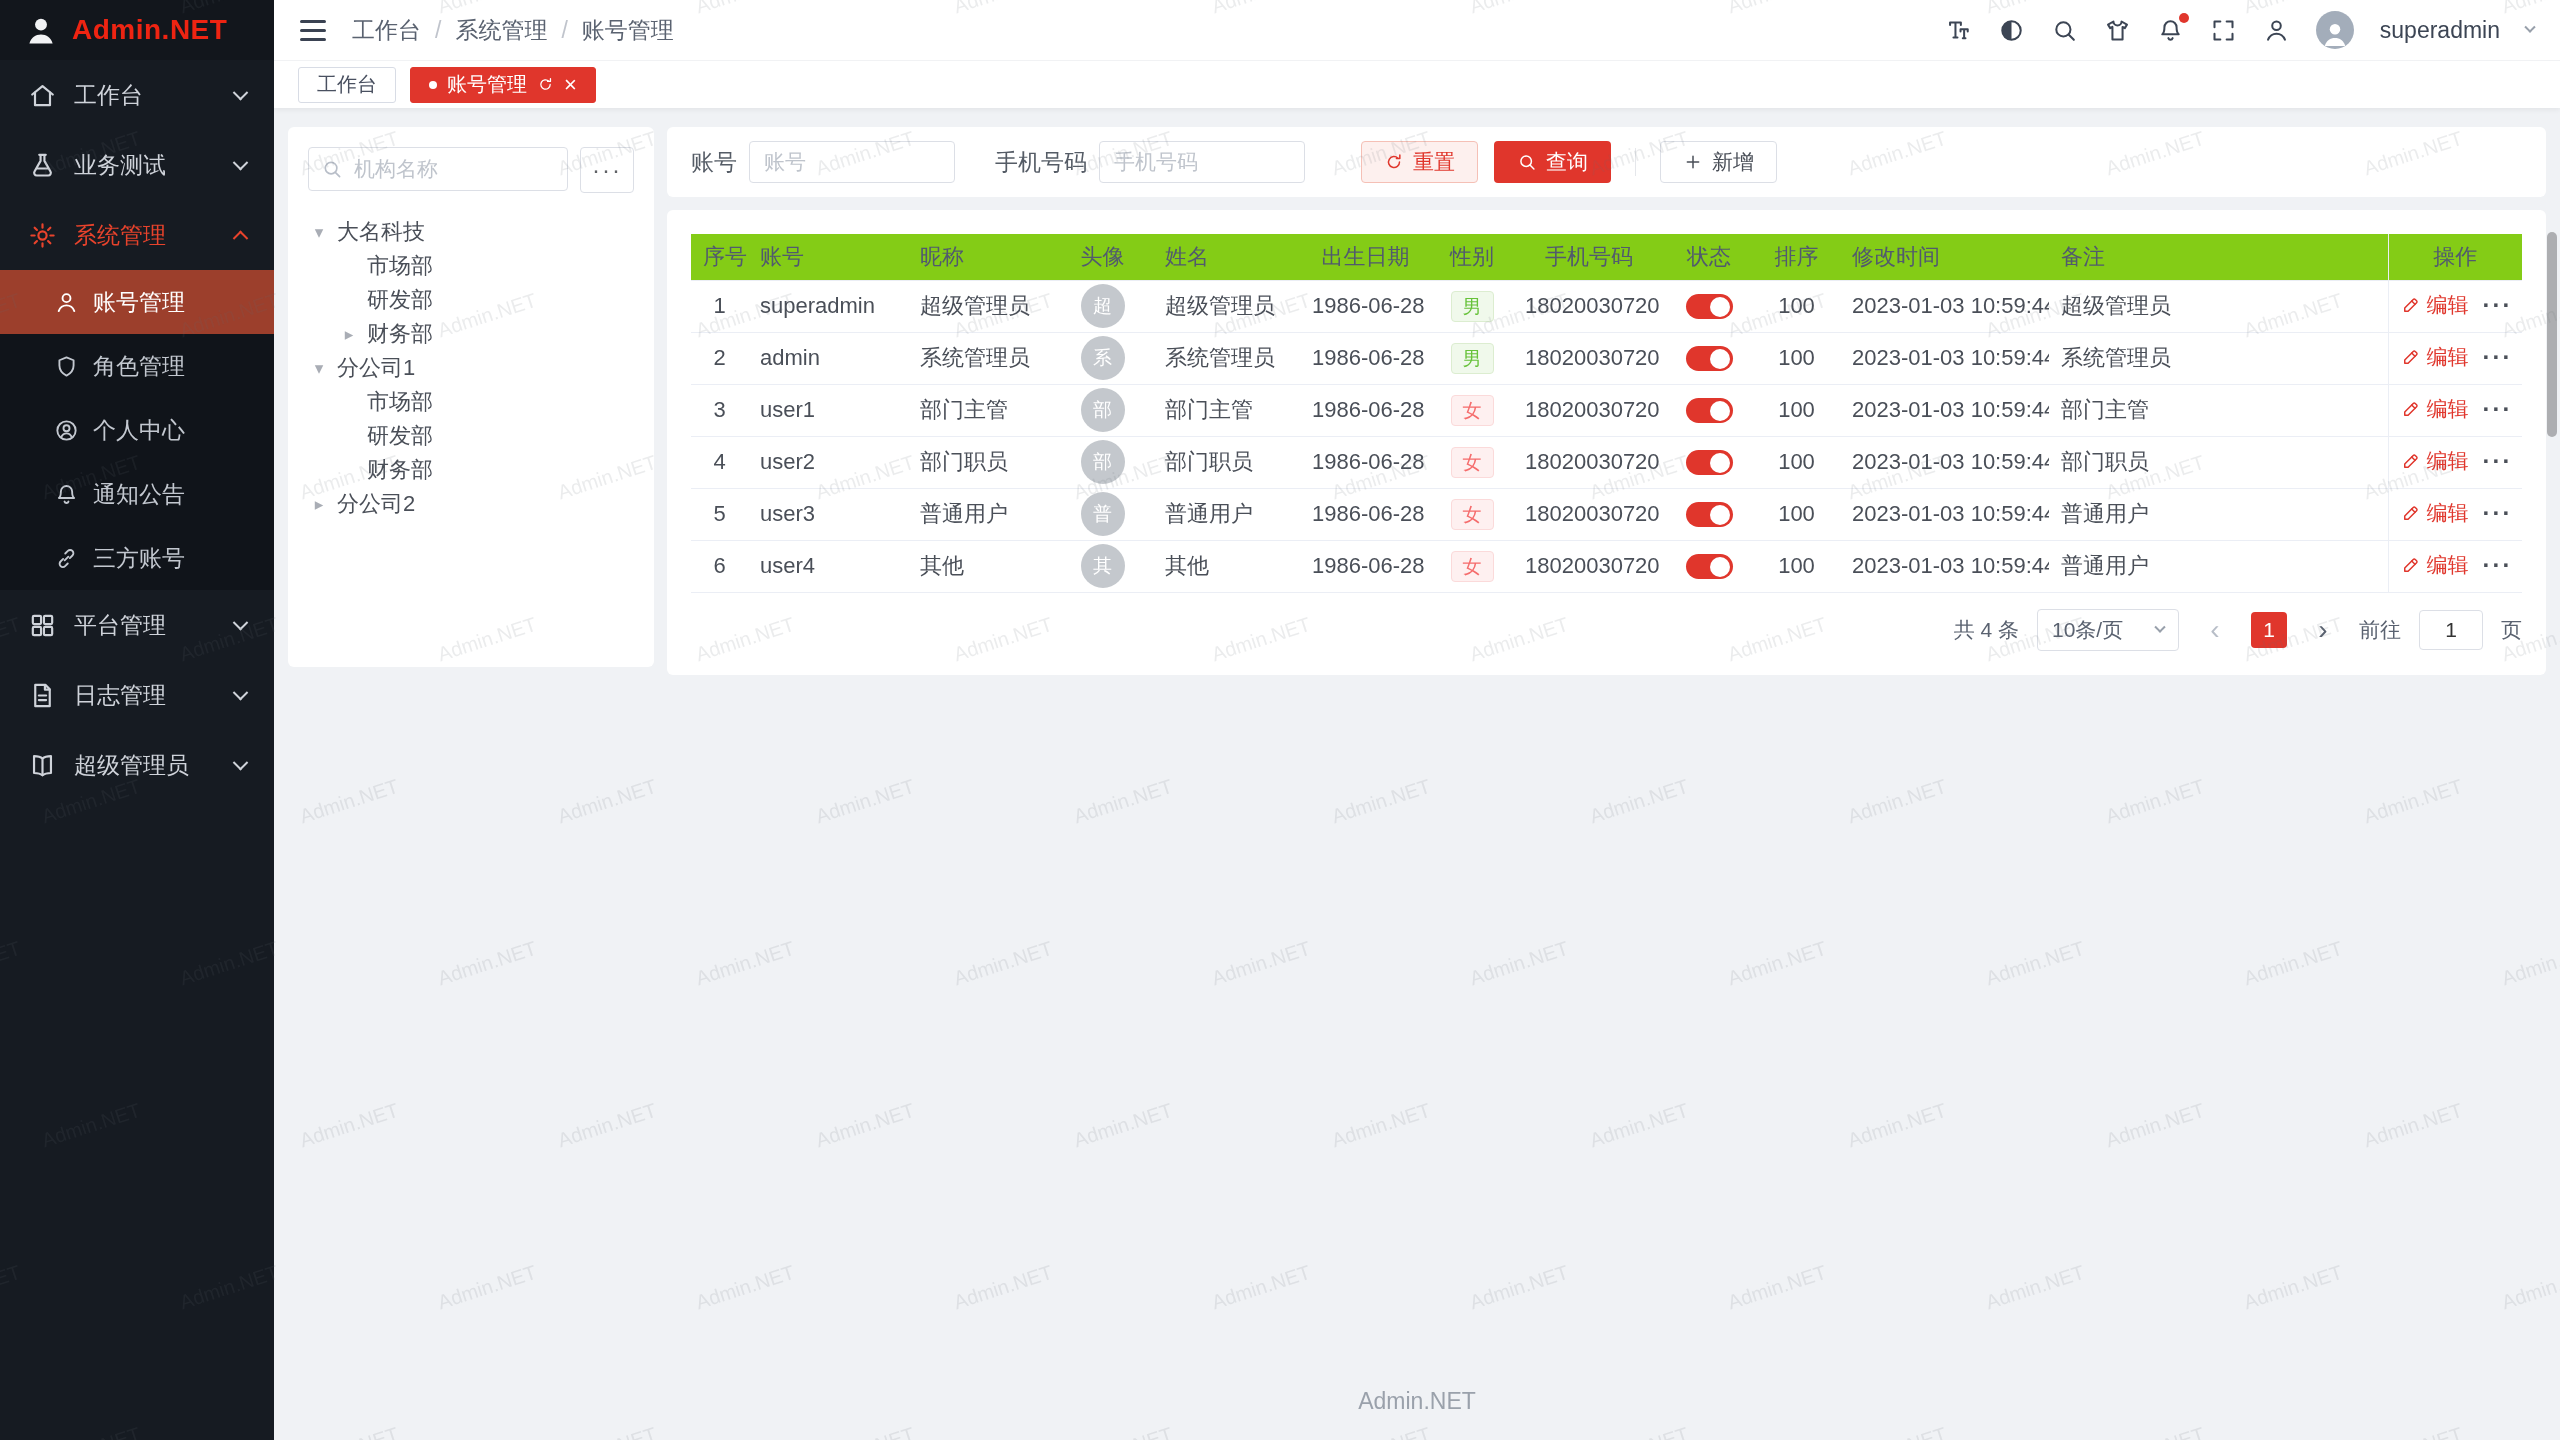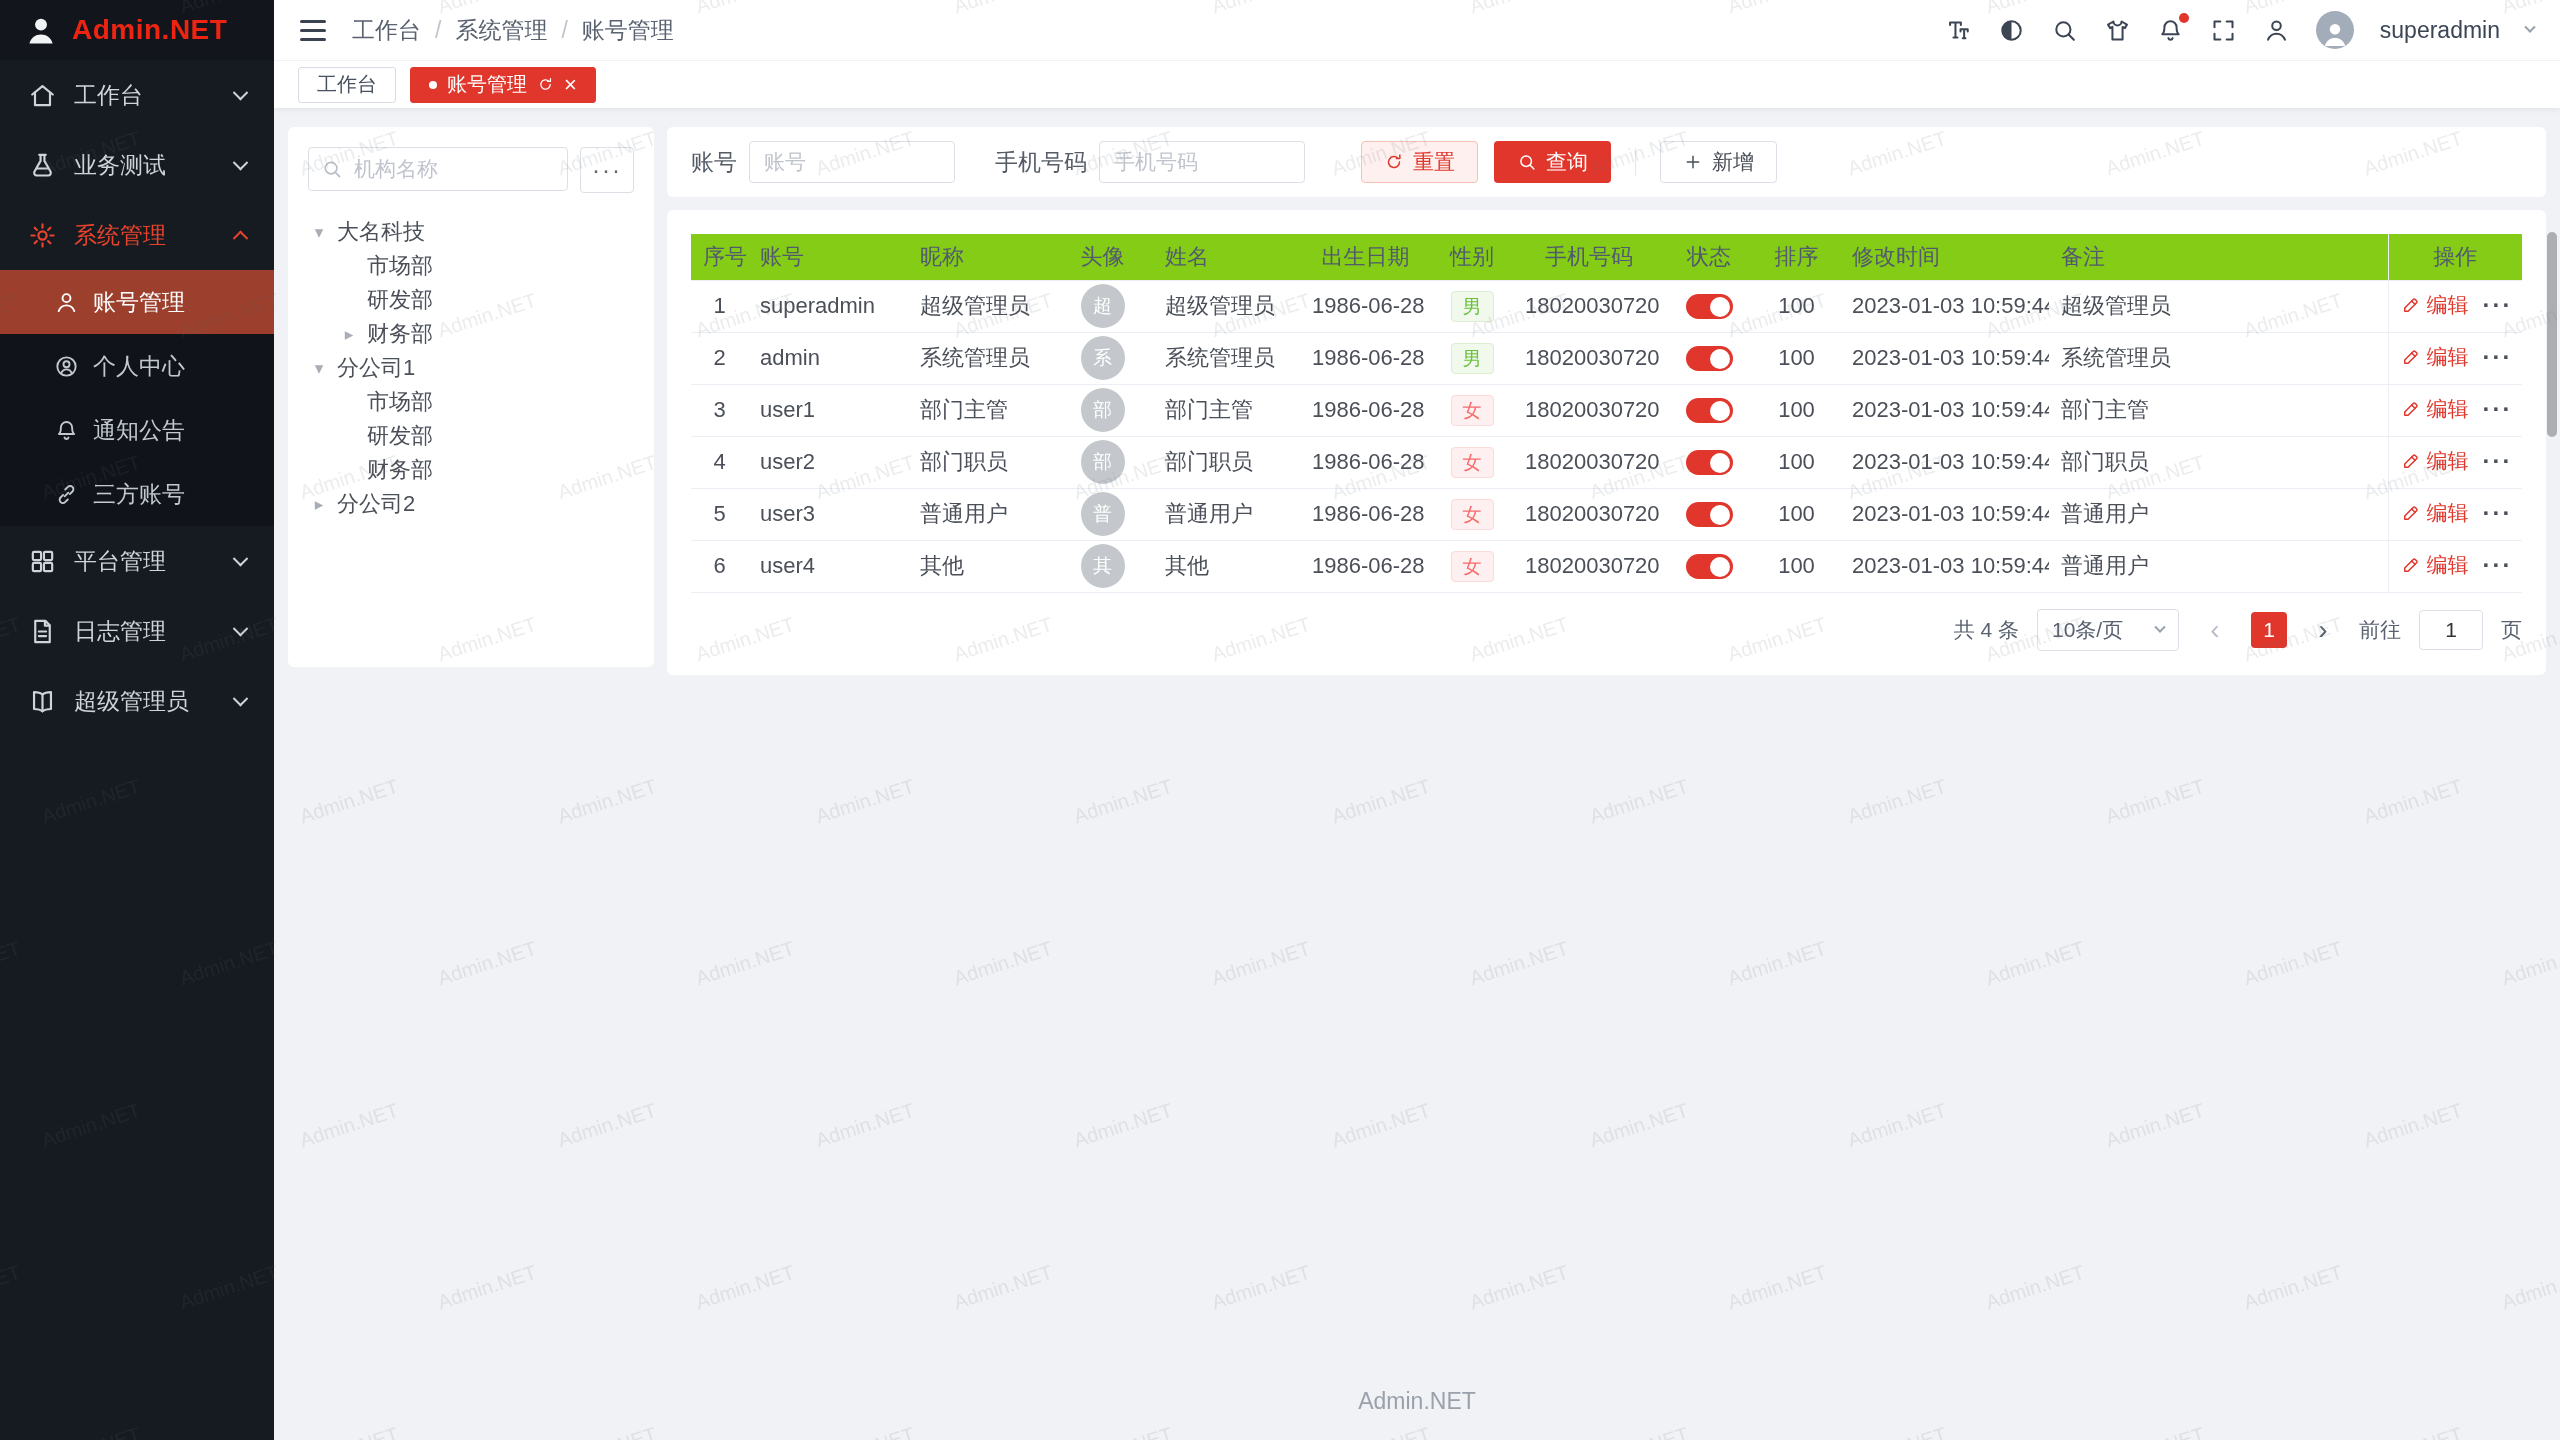--- a/index.html
+++ b/index.html
@@ -159,20 +159,28 @@
       </div>
       <div class="submenu">
         <div class="submenu-item active">
           <span class="icon mi-icon">
             <svg viewBox="0 0 24 24" fill="none" stroke="currentColor" stroke-width="1.8" stroke-linecap="round" stroke-linejoin="round">
               <circle cx="12" cy="7.8" r="3.8"></circle>
               <path d="M4.5 20.2c1.4-3.6 4.2-5.4 7.5-5.4s6.1 1.8 7.5 5.4"></path>
             </svg>
           </span>
           <span class="mi-label">账号管理</span>
+        </div>
+        <div class="submenu-item">
+          <span class="icon mi-icon">
+            <svg viewBox="0 0 24 24" fill="none" stroke="currentColor" stroke-width="1.8" stroke-linecap="round" stroke-linejoin="round">
+              <path d="M12 3.2 18.8 6v5c0 4.3-2.7 7.6-6.8 9.8C7.9 18.6 5.2 15.3 5.2 11V6z"></path>
+            </svg>
+          </span>
+          <span class="mi-label">角色管理</span>
         </div>
         <div class="submenu-item">
           <span class="icon mi-icon">
             <svg viewBox="0 0 24 24" fill="none" stroke="currentColor" stroke-width="1.8" stroke-linecap="round" stroke-linejoin="round">
               <circle cx="12" cy="12" r="8.8"></circle>
               <circle cx="12" cy="9.8" r="2.9"></circle>
               <path d="M6.8 18.6c1.2-2.5 3-3.8 5.2-3.8s4 1.3 5.2 3.8"></path>
             </svg>
           </span>
           <span class="mi-label">个人中心</span>

